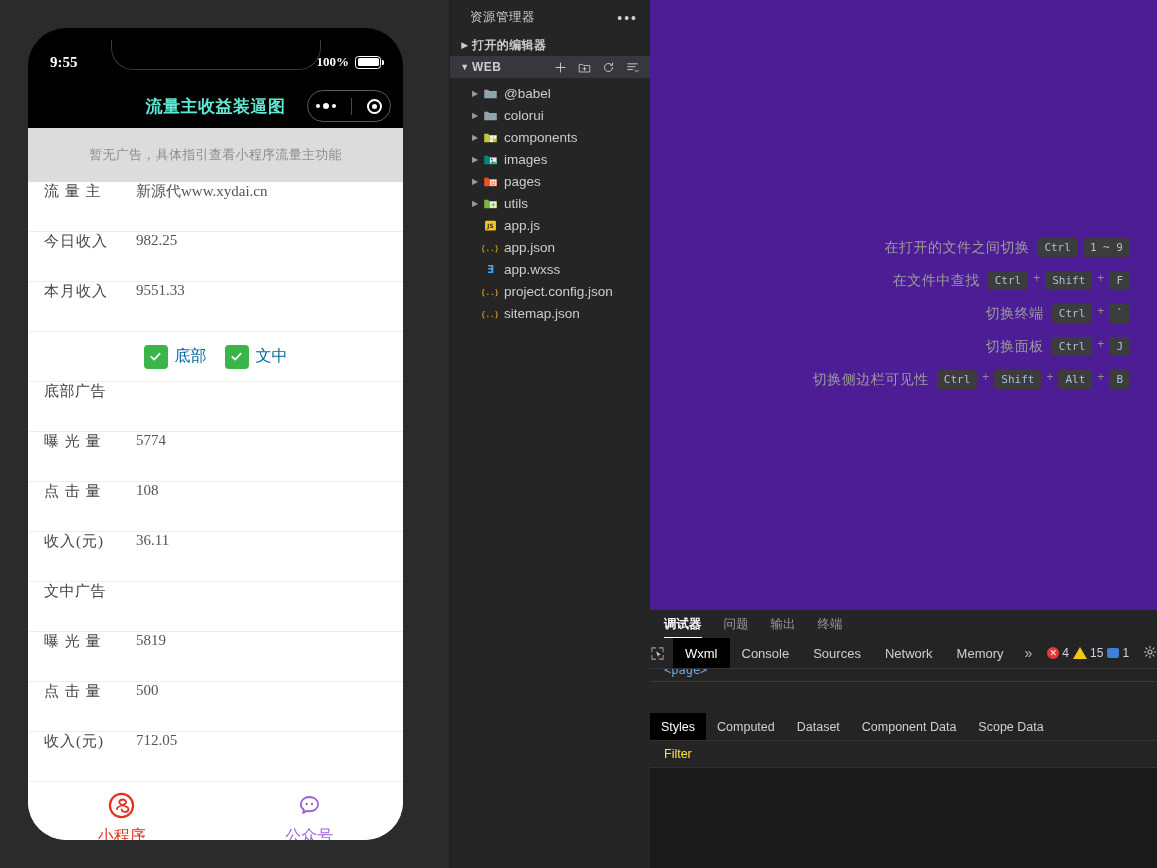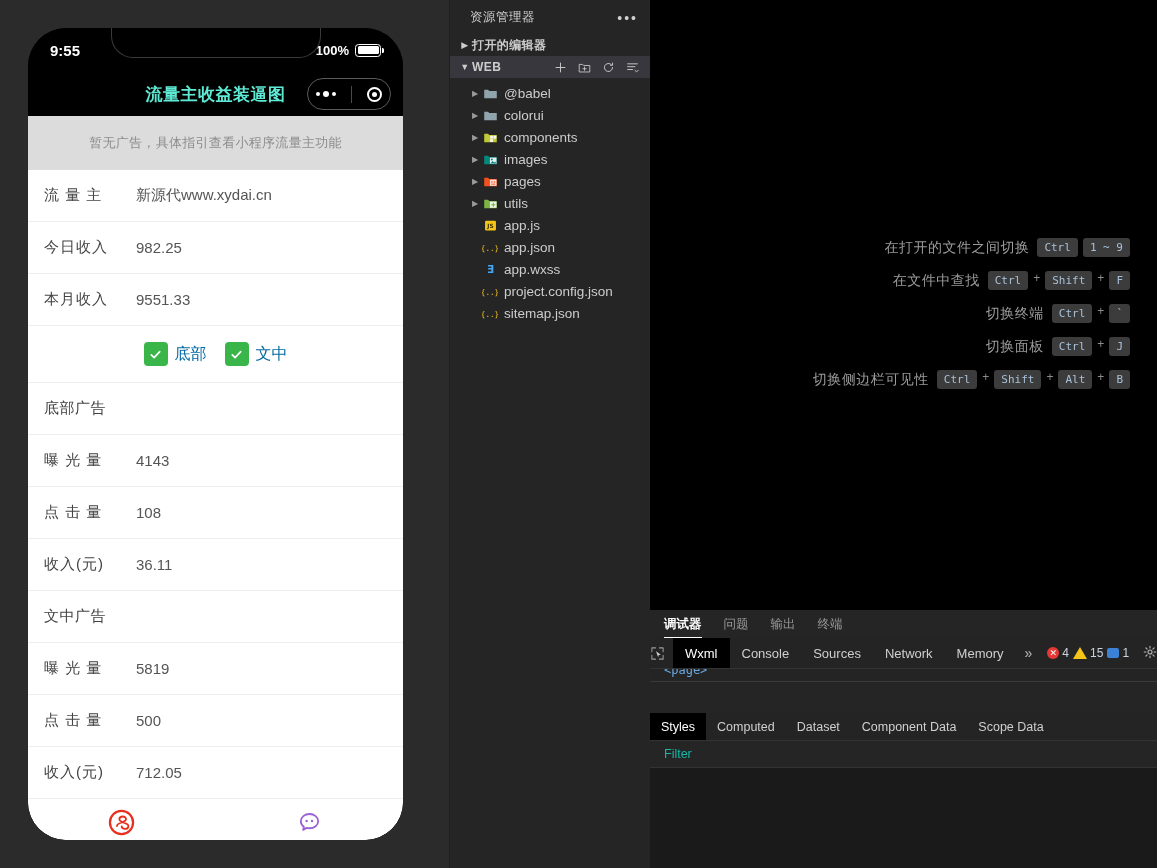--- a/index.html
+++ b/index.html
@@ -13,21 +13,21 @@
   .root{position:relative;width:1157px;height:868px;}
 
   
   .sim-zone{position:absolute;left:0;top:0;width:450px;height:868px;background:#2b2b2b;}
   .sim-divider{position:absolute;left:449px;top:0;width:1px;height:868px;background:#1f1f1f;}
 
   .phone{
     position:absolute;left:28px;top:28px;width:375px;height:812px;
     background:#000;border-radius:38px;overflow:hidden;
   }
-  .phone-inner{position:absolute;left:0;top:0;width:375px;height:812px;overflow:hidden;border-radius:38px;}
+  .phone-inner{position:absolute;left:0;top:12px;width:375px;height:812px;overflow:hidden;border-radius:38px;font-family:Liberation Serif, serif;}
 
   .statusbar{
     position:relative;height:44px;background:#000;color:#fff;
     display:flex;align-items:center;justify-content:space-between;
     padding:0 22px;box-sizing:border-box;font-size:15px;font-weight:600;
   }
   .notch{
     position:absolute;left:50%;transform:translateX(-50%);top:-20px;
     width:210px;height:50px;background:#000;
     border-bottom-left-radius:22px;border-bottom-right-radius:22px;
@@ -63,22 +63,22 @@
     display:flex;align-items:center;justify-content:center;box-sizing:border-box;}
   .target i{width:5px;height:5px;background:#fff;border-radius:50%;display:block;}
 
   .notice{
     background:#dcdcdc;color:#8d8d8d;font-size:13px;text-align:center;
     padding:18px 0;letter-spacing:.3px;
   }
 
   .page-body{background:#fff;}
   .row{
-    display:flex;align-items:center;min-height:50px;
-    padding:16px 16px;border-bottom:1px solid #eeeeee;box-sizing:border-box;
+    display:flex;min-height:50px;
+    padding:0 16px;border-bottom:1px solid #eeeeee;box-sizing:border-box;
     font-size:15px;color:#333;
   }
   .row .label{color:#444;min-width:76px;letter-spacing:1px;}
   .row .value{color:#555;margin-left:16px;}
   .row.section{color:#444;letter-spacing:.5px;}
   .row.checks{justify-content:center;gap:18px;}
   .chk{display:flex;align-items:center;gap:7px;}
   .chk .box{
     width:24px;height:24px;border-radius:4px;background:#39b54a;
     display:flex;align-items:center;justify-content:center;
@@ -124,21 +124,21 @@
   .tnode .tw{
     width:14px;flex:0 0 14px;display:inline-flex;align-items:center;justify-content:center;
     font-size:8px;color:#9b9b9b;
   }
   .ticon{width:16px;flex:0 0 16px;margin-right:6px;display:flex;align-items:center;justify-content:center;}
   .ticon svg{display:block;}
   .fname{font-size:13.5px;}
 
   
   .editor{
-    position:absolute;left:650px;top:0;width:507px;height:610px;background:#000000;text-decoration:underline;
+    position:absolute;left:650px;top:0;width:507px;height:610px;background:#4c1d95;text-decoration:underline;
   }
   .shortcuts{
     position:absolute;left:0;top:238px;width:480px;
     display:flex;flex-direction:column;gap:14px;
   }
   .sc-row{display:flex;align-items:center;justify-content:flex-end;gap:8px;}
   .sc-label{color:#9b9b9b;font-size:14px;letter-spacing:.5px;}
   .keys{display:flex;align-items:flex-start;gap:5px;}
   .key{
     background:#3c3c3c;color:#a7c0d9;border-radius:3px;
@@ -192,21 +192,21 @@
   .wxml-blank{position:absolute;left:0;right:0;top:13px;bottom:0;background:#252526;}
 
   .styles-tabs{
     display:flex;align-items:center;height:27px;background:#242424;font-size:12.5px;color:#cfcfcf;
     border-bottom:1px solid #333;
   }
   .st-tab{padding:0 11px;height:27px;display:flex;align-items:center;cursor:pointer;text-align:center;}
   .st-tab.active{background:#000;color:#fff;}
   .filter-bar{
     height:26px;background:#252526;display:flex;align-items:center;
-    padding:0 14px;color:#14b8a6;font-size:12.5px;border-bottom:1px solid #333;
+    padding:0 14px;color:#fde047;font-size:12.5px;border-bottom:1px solid #333;
   }
   .styles-body{background:#1a1a1a;height:118px;}
 </style>
 </head>
 <body>
 
 <div class="root">
 
   <div class="sim-zone">
     <div class="phone">
@@ -270,21 +270,21 @@
                     <path d="M3.5 8.4l3 3 6-6.4" fill="none" stroke="#ffffff" stroke-width="1.8" stroke-linecap="round" stroke-linejoin="round"></path>
                   </svg>
               </span>
               <span class="txt">文中</span>
             </label>
           </div>
 
           <div class="row section">底部广告</div>
           <div class="row">
             <span class="label">曝 光 量</span>
-            <span class="value">4143</span>
+            <span class="value">5774</span>
           </div>
           <div class="row">
             <span class="label">点 击 量</span>
             <span class="value">108</span>
           </div>
           <div class="row">
             <span class="label">收入(元)</span>
             <span class="value">36.11</span>
           </div>
 

